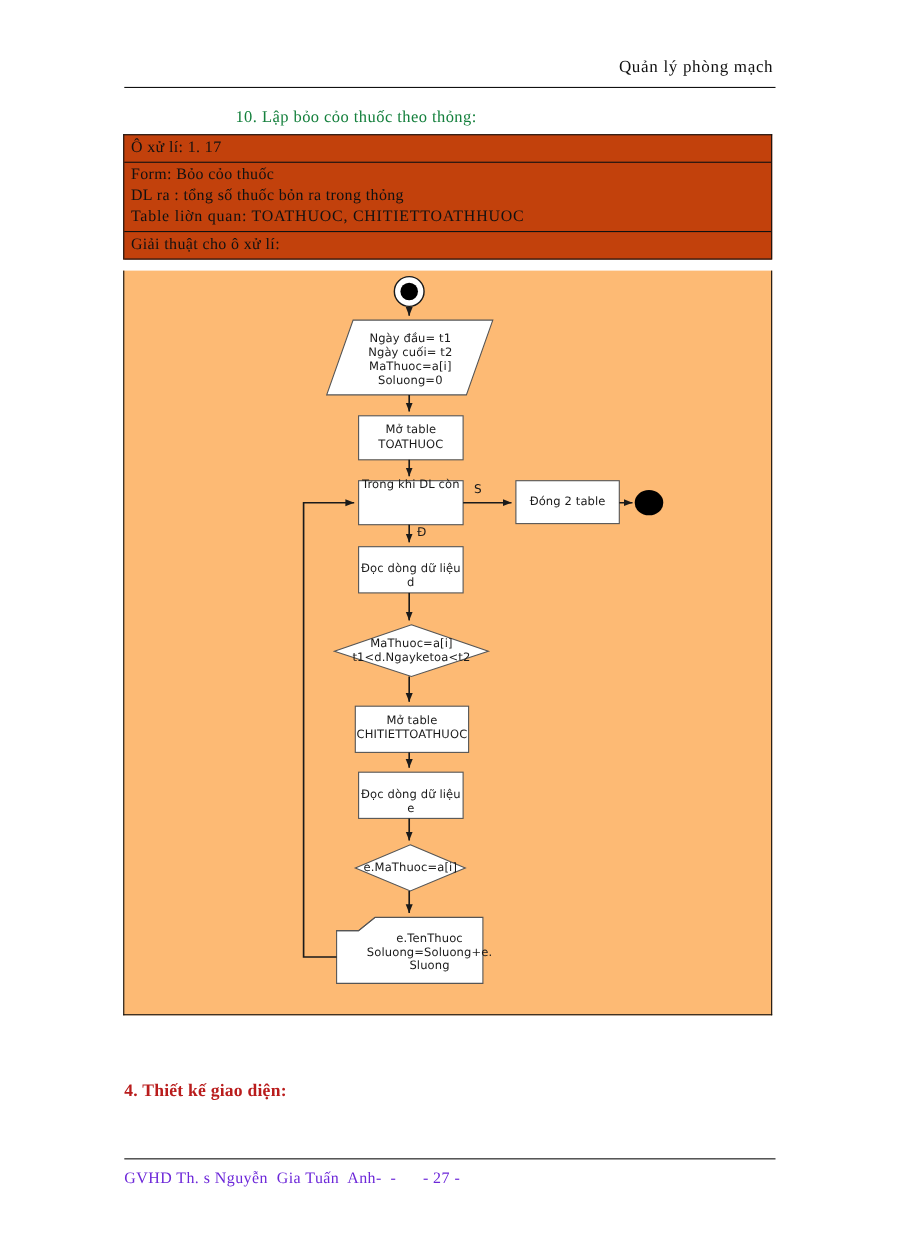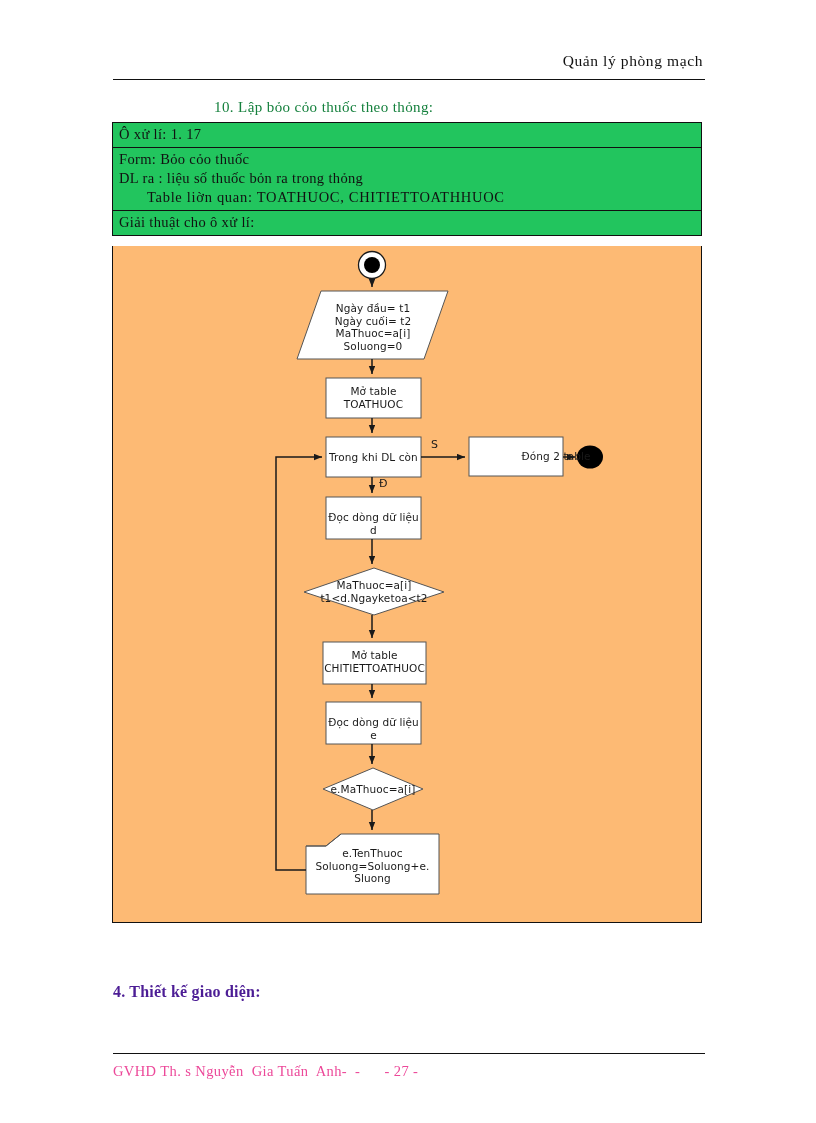--- a/index.html
+++ b/index.html
@@ -57,37 +57,36 @@
 
   
   .spec-table {
     position: absolute;
     left: 112px;
     top: 122px;
     width: 590px;
     border: 1.4px solid #111;
     border-bottom: none;
     box-sizing: border-box;
-    background: #22c55e;
+    background: #c2410c;
   }
   .spec-row {
     border-bottom: 1.4px solid #111;
     padding: 2px 6px 3px 6px;
     box-sizing: border-box;
   }
   .spec-line {
     font-size: 14.5px;
     line-height: 19px;
     letter-spacing: 0.35px;
     white-space: nowrap;
     color: #111;
   }
   .spec-line.mono-wide {
     letter-spacing: 0.7px;
-    margin-left: 28px;
   }
 
   
   .diagram-frame {
     position: absolute;
     left: 112px;
     top: 246px;
     width: 590px;
     height: 677px;
     border: 1.3px solid #111;
@@ -128,59 +127,59 @@
 
   
   .sub-heading {
     position: absolute;
     left: 113px;
     top: 983px;
     font-size: 16px;
     font-weight: bold;
     letter-spacing: 0.2px;
     white-space: nowrap;
-    color: #4c1d95;
+    color: #b91c1c;
   }
 
   
   .footer-rule {
     position: absolute;
     left: 113px;
     top: 1053px;
     width: 592px;
     height: 0;
     border-top: 1.6px solid #111;
   }
   .footer-text {
     position: absolute;
     left: 113px;
     top: 1063px;
     font-size: 14.5px;
     letter-spacing: 0.4px;
     white-space: pre;
-    color: #ec4899;
+    color: #6d28d9;
   }
 </style>
 </head>
 <body>
 
 <div class="page">
 
   <div class="header-title">Quản lý phòng mạch</div>
   <div class="header-rule"></div>
 
   <div class="section-caption">10. Lập bỏo cỏo thuốc  theo thỏng:</div>
 
   <div class="spec-table">
     <div class="spec-row">
       <div class="spec-line">Ô xử lí:  1. 17</div>
     </div>
     <div class="spec-row">
       <div class="spec-line">Form: Bỏo cỏo thuốc</div>
-      <div class="spec-line">DL ra : liệu số thuốc bỏn ra trong  thỏng</div>
+      <div class="spec-line">DL ra : tổng số thuốc bỏn ra trong  thỏng</div>
       <div class="spec-line mono-wide">Table liờn  quan: TOATHUOC, CHITIETTOATHHUOC</div>
     </div>
     <div class="spec-row">
       <div class="spec-line">Giải  thuật cho ô xử lí:</div>
     </div>
   </div>
 
   <div class="diagram-frame">
     <div class="diagram-canvas">
 
@@ -238,37 +237,37 @@
       </svg>
 
       <div class="node-label" style="left:184px; top:56px; width:152px;">Ngày đầu= t1
 Ngày cuối= t2
 MaThuoc=a[i]
 Soluong=0</div>
 
       <div class="node-label" style="left:213px; top:139px; width:95px;">Mở table
 TOATHUOC</div>
 
-      <div class="node-label" style="left:213px; top:205px; width:95px;">Trong khi DL còn</div>
-
-      <div class="node-label" style="left:356px; top:204px; width:94px;padding-left:40px;">Đóng 2 table</div>
+      <div class="node-label" style="left:213px; top:189px; width:95px;">Trong khi DL còn</div>
+
+      <div class="node-label" style="left:356px; top:204px; width:94px;">Đóng 2 table</div>
 
       <div class="node-label" style="left:211px; top:265px; width:99px;">Đọc dòng dữ liệu d</div>
 
       <div class="node-label" style="left:186px; top:333px; width:150px;">MaThuoc=a[i]
 t1&lt;d.Ngayketoa&lt;t2</div>
 
       <div class="node-label" style="left:210px; top:403px; width:103px;">Mở table
 CHITIETTOATHUOC</div>
 
       <div class="node-label" style="left:211px; top:470px; width:99px;text-align:center;">Đọc dòng dữ liệu e</div>
 
       <div class="node-label" style="left:205px; top:537px; width:110px;">e.MaThuoc=a[i]</div>
 
-      <div class="node-label" style="left:193px; top:601px; width:133px;">e.TenThuoc
+      <div class="node-label" style="left:193px; top:601px; width:133px;padding-left:18px;">e.TenThuoc
 Soluong=Soluong+e.
 Sluong</div>
 
       <div class="edge-label" style="left:318px; top:192px;">S</div>
       <div class="edge-label" style="left:266px; top:231px;">Đ</div>
 
     </div>
   </div>
 
   <div class="sub-heading">4. Thiết kế giao diện:</div>

